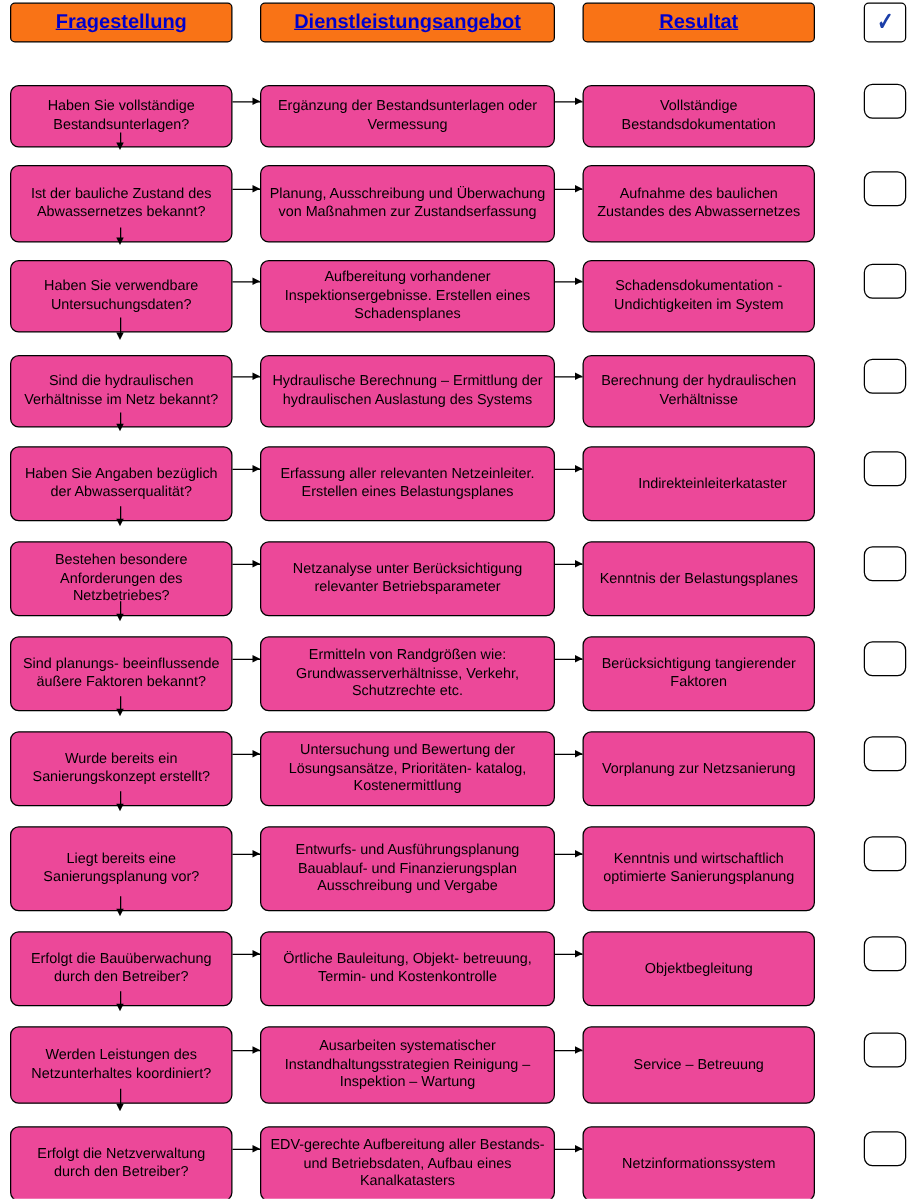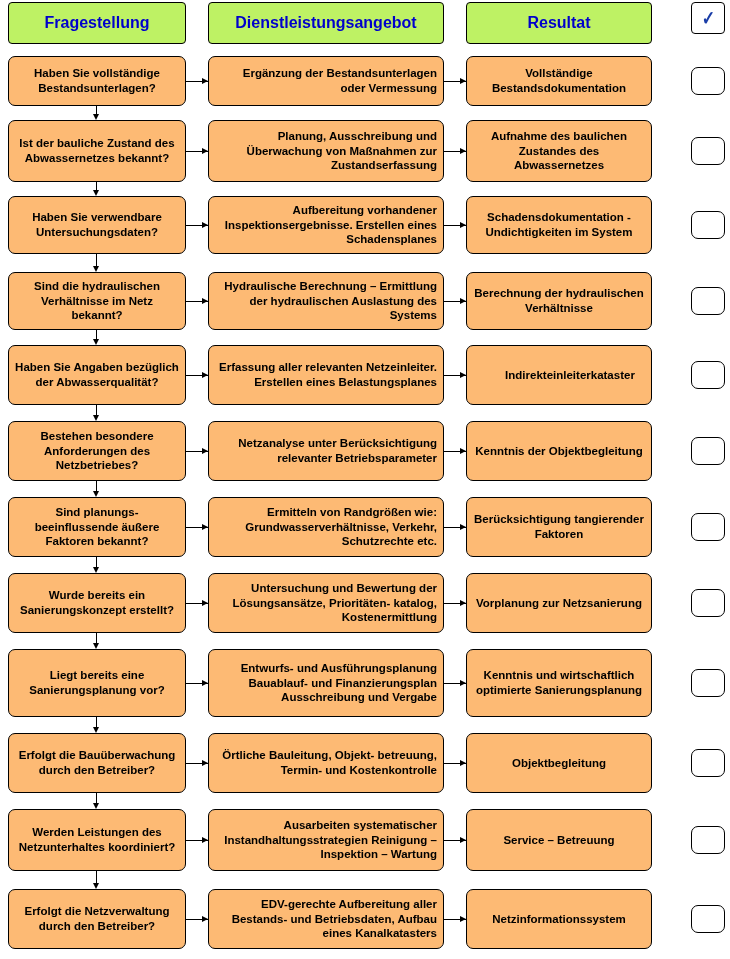--- a/index.html
+++ b/index.html
@@ -24,31 +24,32 @@
   .header-row {
     position: absolute;
     top: 2px;
     left: 0;
     width: 730px;
     height: 36px;
   }
   .hdr {
     position: absolute;
     top: 0;
-    height: 42px;
+    height: 32px;
     border: 1px solid #000000;
     border-radius: 4px;
-    background: #bef264;
+    background: #f97316;
     color: #0000cc;
     font-weight: bold;
     font-size: 16px;
     display: flex;
     align-items: center;
     justify-content: center;
     box-sizing: border-box;
+    text-decoration: underline;
   }
   .hdr-1 { left: 8px;  width: 178px; }
   .hdr-2 { left: 208px; width: 236px; }
   .hdr-3 { left: 466px; width: 186px; }
   .hdr-check {
     position: absolute;
     left: 691px;
     top: 0;
     width: 34px;
     height: 32px;
@@ -69,37 +70,36 @@
   }
 
   
   .row {
     position: absolute;
     left: 0;
     width: 730px;
   }
   .box {
     position: absolute;
-    top: 0;
+    top: 12px;
     border: 1px solid #000000;
     border-radius: 7px;
-    background: #fdba74;
+    background: #ec4899;
     box-sizing: border-box;
     display: flex;
     align-items: center;
     justify-content: center;
     text-align: center;
     font-size: 11.5px;
     color: #000000;
     line-height: 1.28;
     padding: 2px 6px;
-    font-weight: bold;
   }
   .col-q  { left: 8px;   width: 178px; }
-  .col-s  { left: 208px; width: 236px; text-align: right; }
+  .col-s  { left: 208px; width: 236px; }
   .col-r  { left: 466px; width: 186px; }
   .chkbox {
     position: absolute;
     left: 691px;
     width: 34px;
     border: 1px solid #000000;
     border-radius: 7px;
     background: #ffffff;
     box-sizing: border-box;
   }
@@ -201,21 +201,21 @@
         <div class="box col-r" style="height: 60px; padding-left: 28px;">Indirekteinleiterkataster</div>
         <div class="chkbox" style="top: 16px; height: 28px;"></div>
         <div class="conn conn-a" style="top: 30px;"></div>
         <div class="arrow arrow-a" style="top: 27px;"></div>
         <div class="conn conn-b" style="top: 30px;"></div>
         <div class="arrow arrow-b" style="top: 27px;"></div>
       </div>
       <div class="row" style="top: 421px; height: 60px;">
         <div class="box col-q" style="height: 60px;">Bestehen besondere Anforderungen des Netzbetriebes?</div>
         <div class="box col-s" style="height: 60px;">Netzanalyse unter Berücksichtigung relevanter Betriebsparameter</div>
-        <div class="box col-r" style="height: 60px;">Kenntnis der Objektbegleitung</div>
+        <div class="box col-r" style="height: 60px;">Kenntnis der Belastungsplanes</div>
         <div class="chkbox" style="top: 16px; height: 28px;"></div>
         <div class="conn conn-a" style="top: 30px;"></div>
         <div class="arrow arrow-a" style="top: 27px;"></div>
         <div class="conn conn-b" style="top: 30px;"></div>
         <div class="arrow arrow-b" style="top: 27px;"></div>
       </div>
       <div class="row" style="top: 497px; height: 60px;">
         <div class="box col-q" style="height: 60px;">Sind  planungs- beeinflussende äußere Faktoren bekannt?</div>
         <div class="box col-s" style="height: 60px;">Ermitteln von Randgrößen wie: Grundwasserverhältnisse, Verkehr, Schutzrechte etc.</div>
         <div class="box col-r" style="height: 60px;">Berücksichtigung tangierender Faktoren</div>

